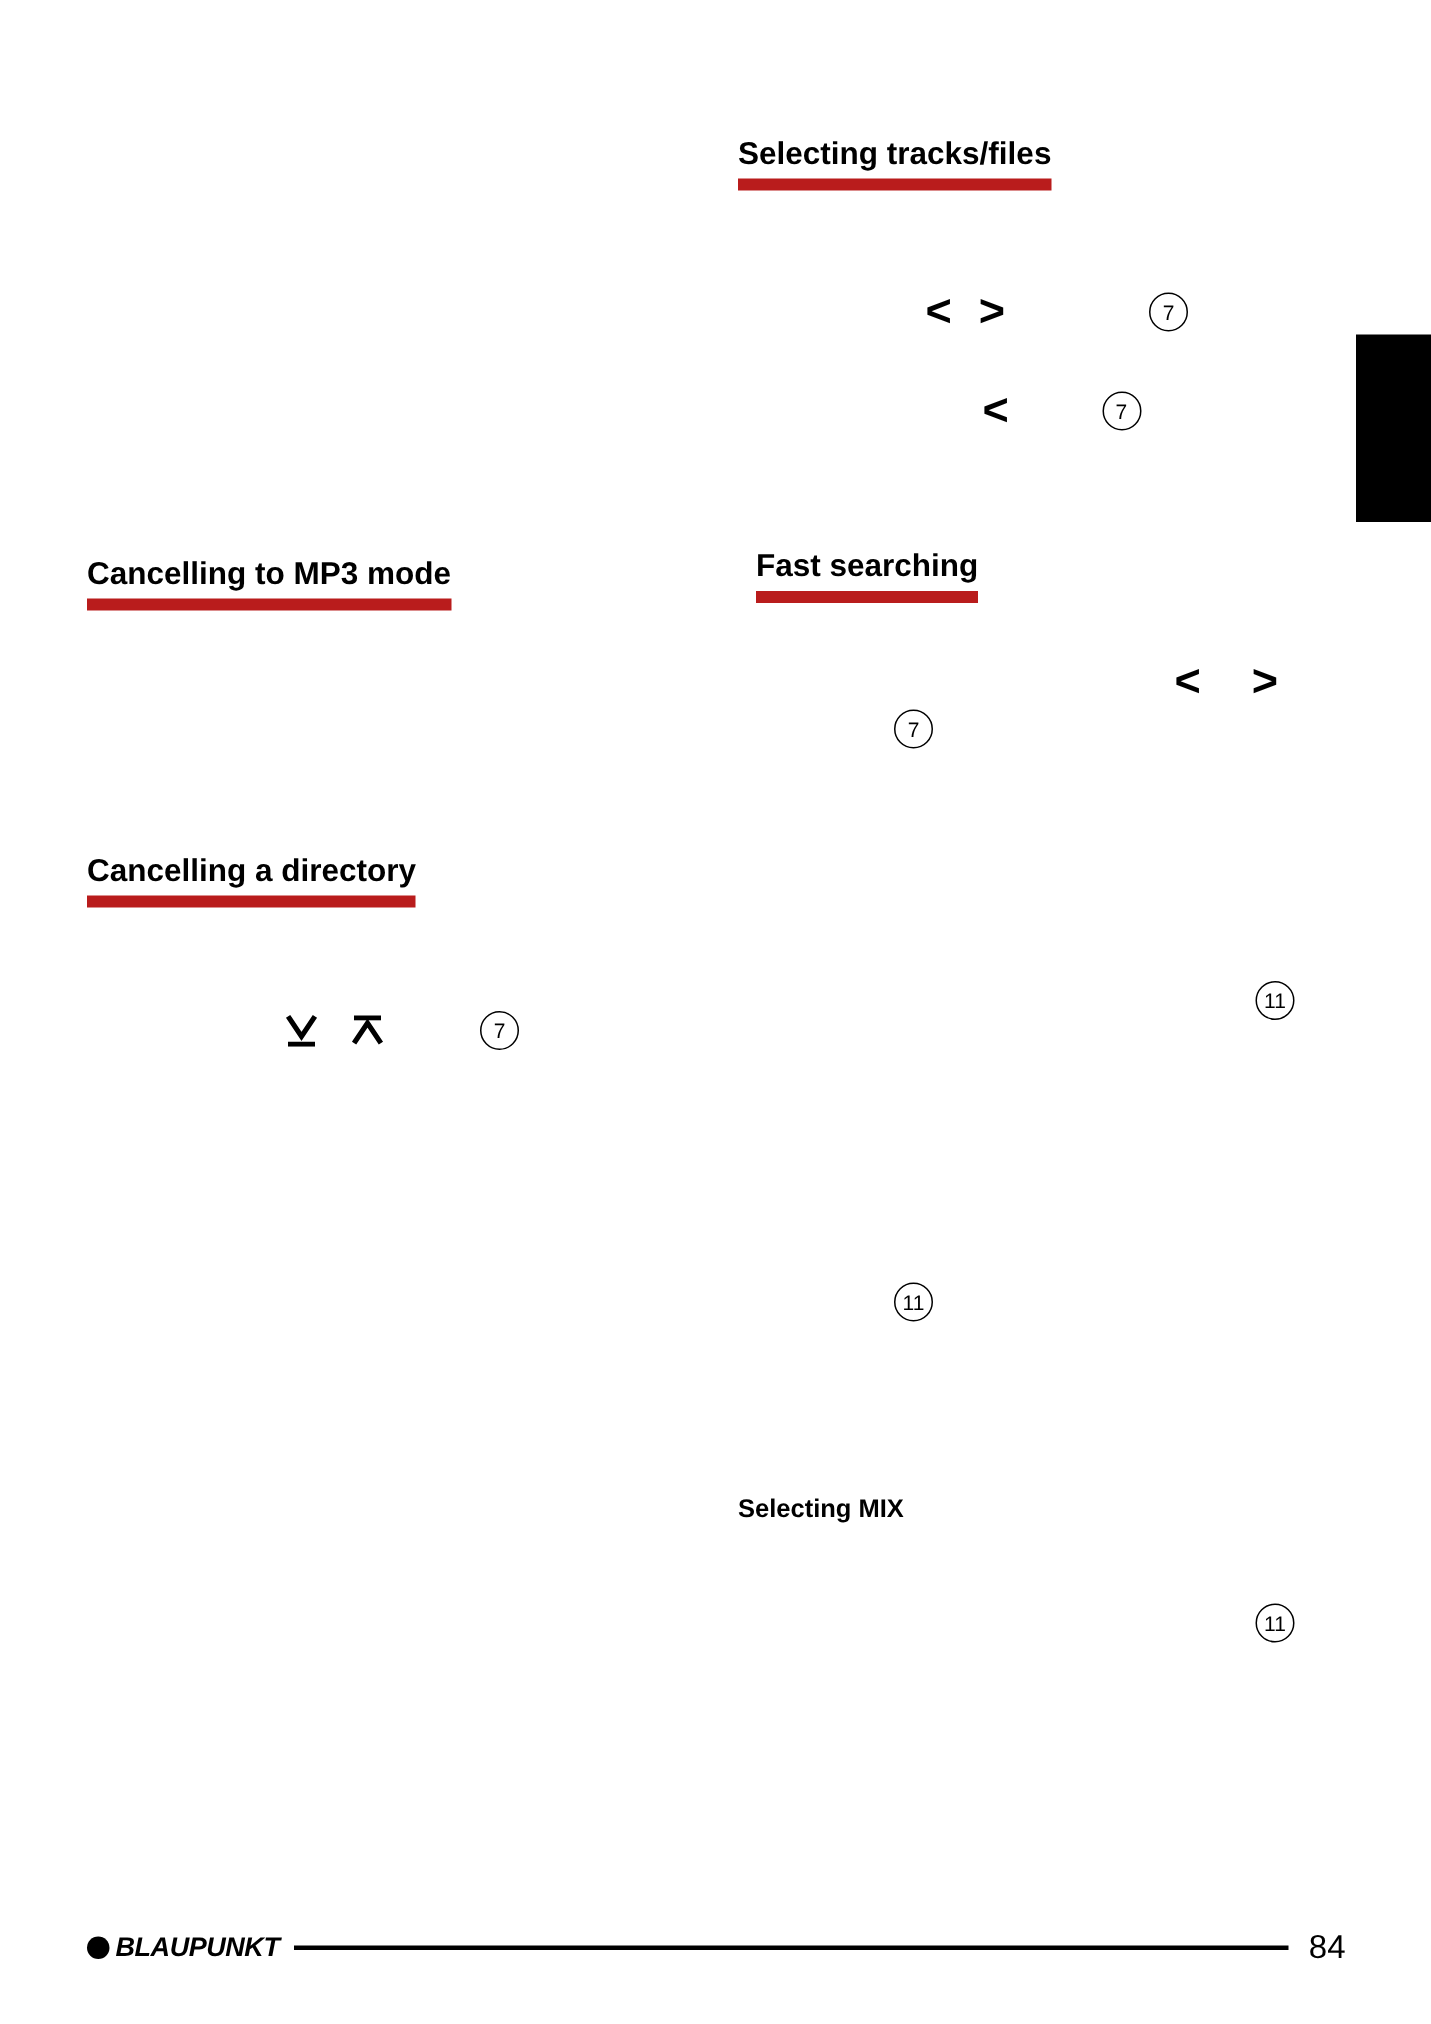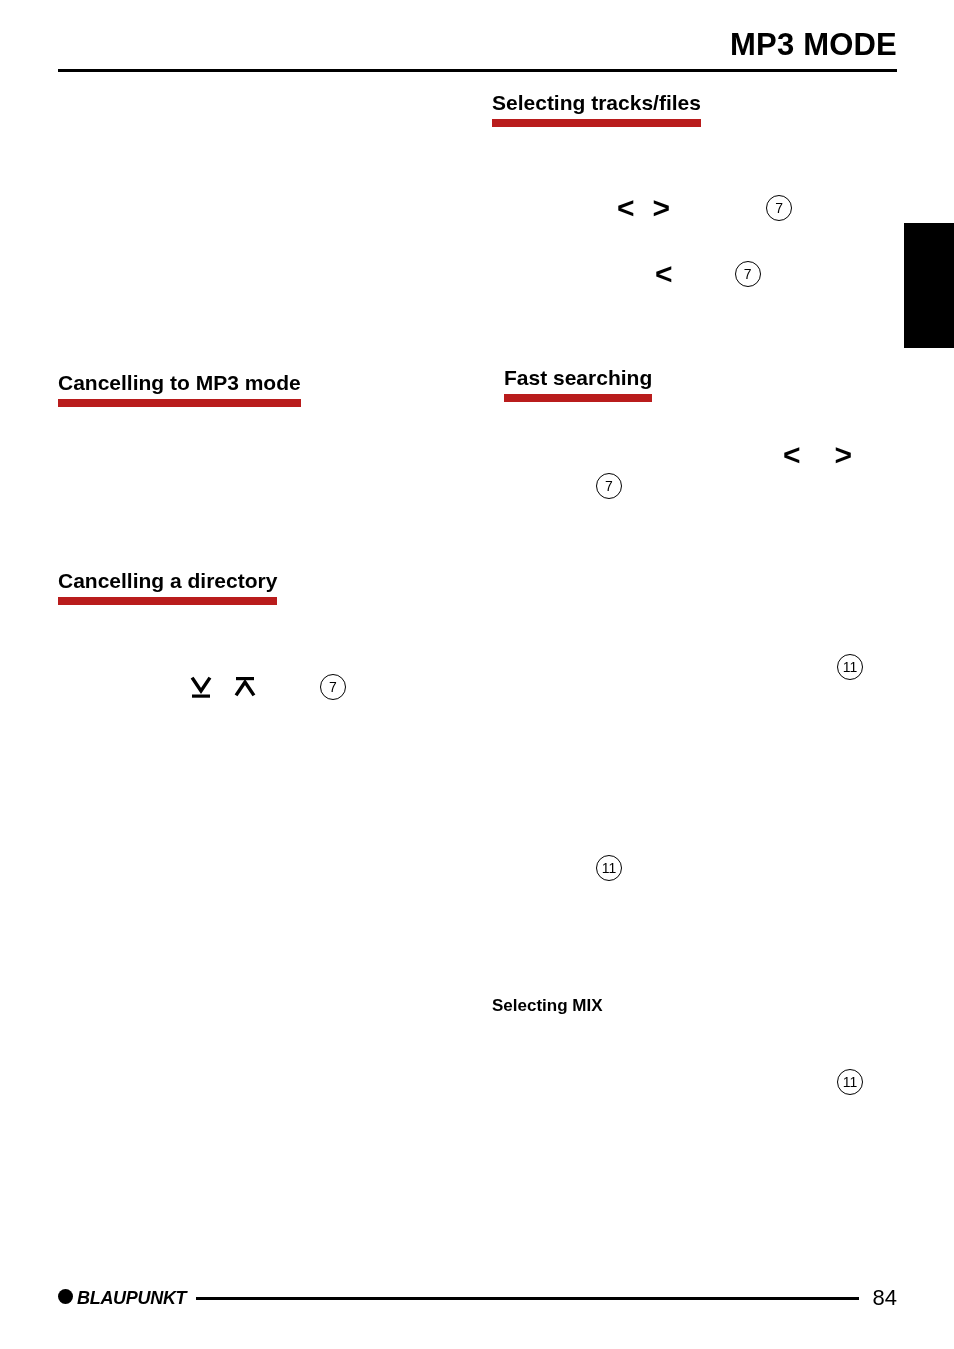--- a/index.html
+++ b/index.html
@@ -134,21 +134,21 @@
     position: absolute;
     left: 58px;
     top: 1283px;
     width: 839px;
     height: 30px;
     display: flex;
     align-items: center;
   }
   .brand {
     display: flex;
-    align-items: flex-start;
+    align-items: center;
     flex: 0 0 auto;
   }
   .brand-dot {
     width: 15px;
     height: 15px;
     border-radius: 50%;
     background: #000000;
     margin-right: 4px;
   }
   .brand-name {
@@ -170,24 +170,20 @@
     font-size: 22px;
     line-height: 22px;
     white-space: nowrap;
   }
 </style>
 </head>
 <body>
 
 <div id="page">
 
-  <div class="page-header">
-    <div class="header-title">MP3 MODE</div>
-    <div class="header-rule"></div>
-  </div>
 
   <div class="chapter-tab"></div>
 
   <div class="column col-left">
 
     <div class="section-heading" style="top:370px; left:0;">Cancelling to MP3 mode</div>
 
     <div class="section-heading" style="top:568px; left:0;">Cancelling a directory</div>
 
     <div class="glyph-row" style="top:672px; left:130px;">

